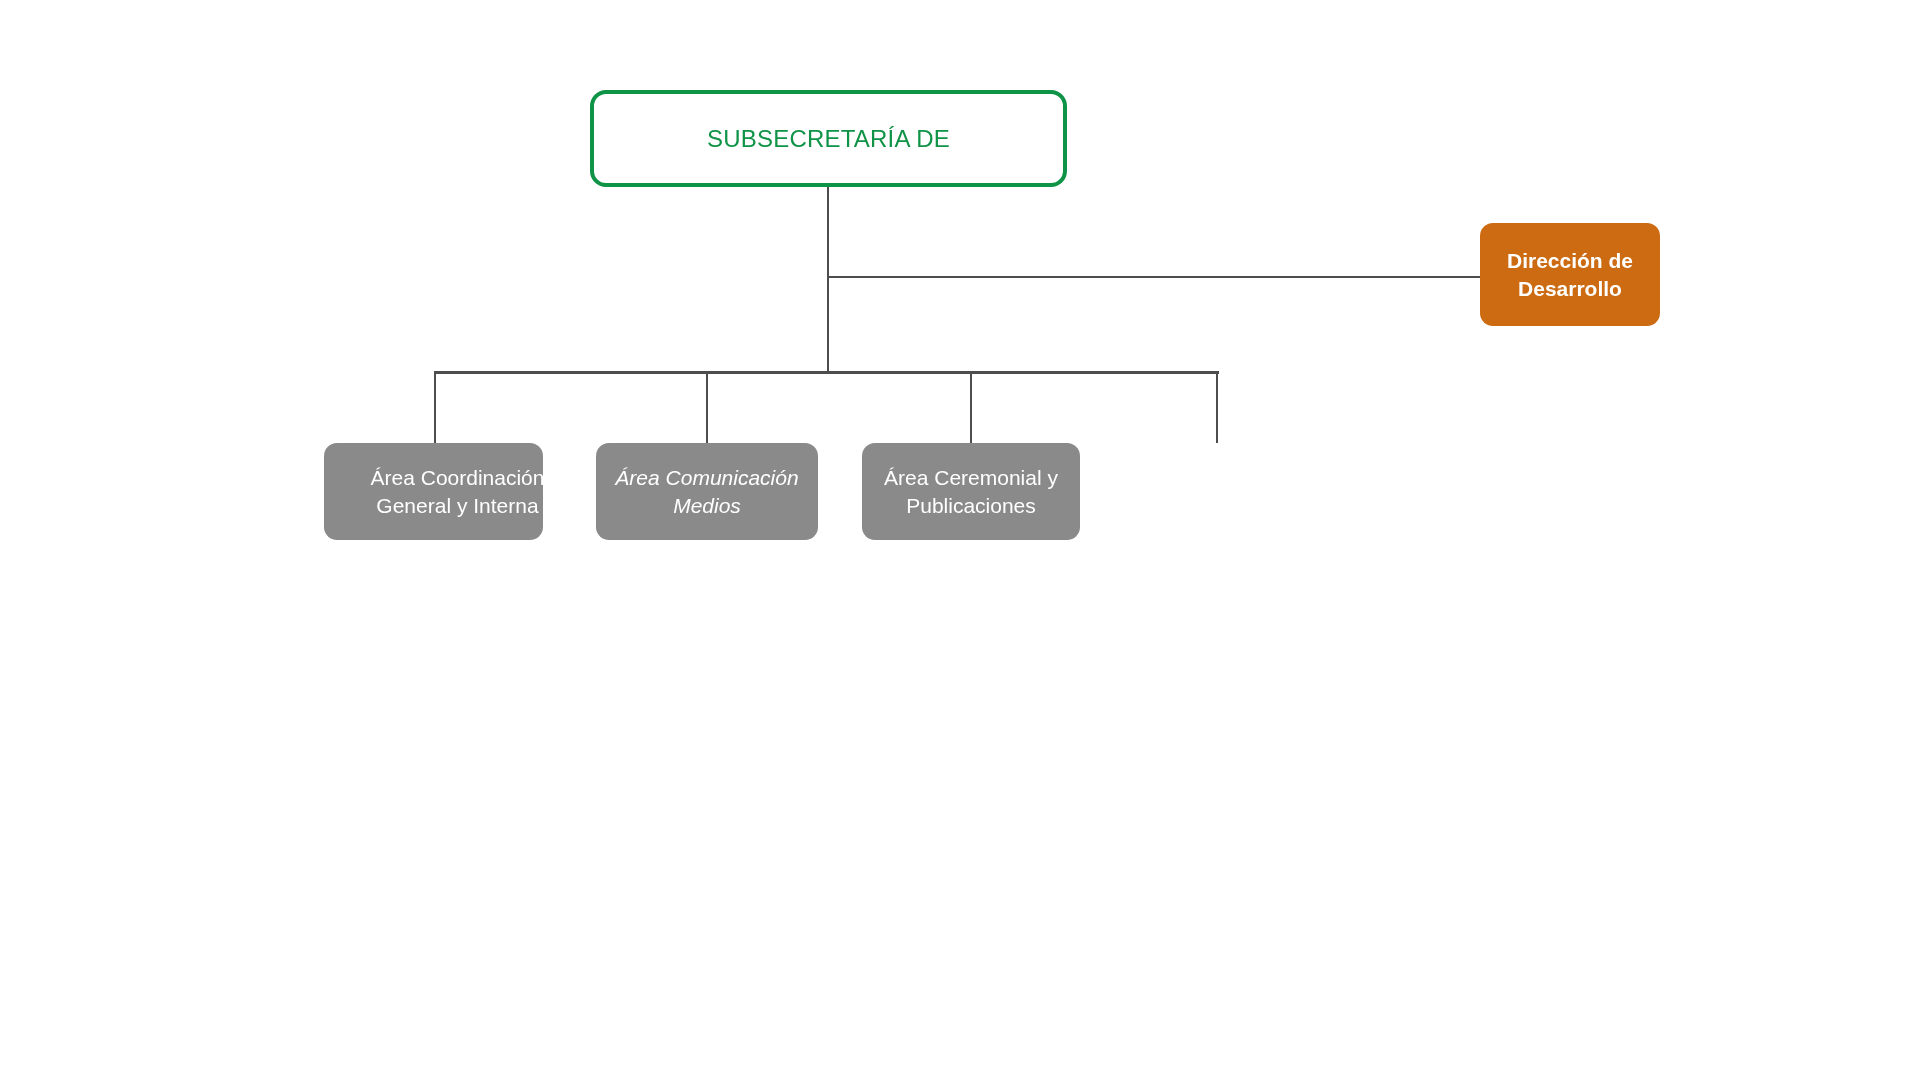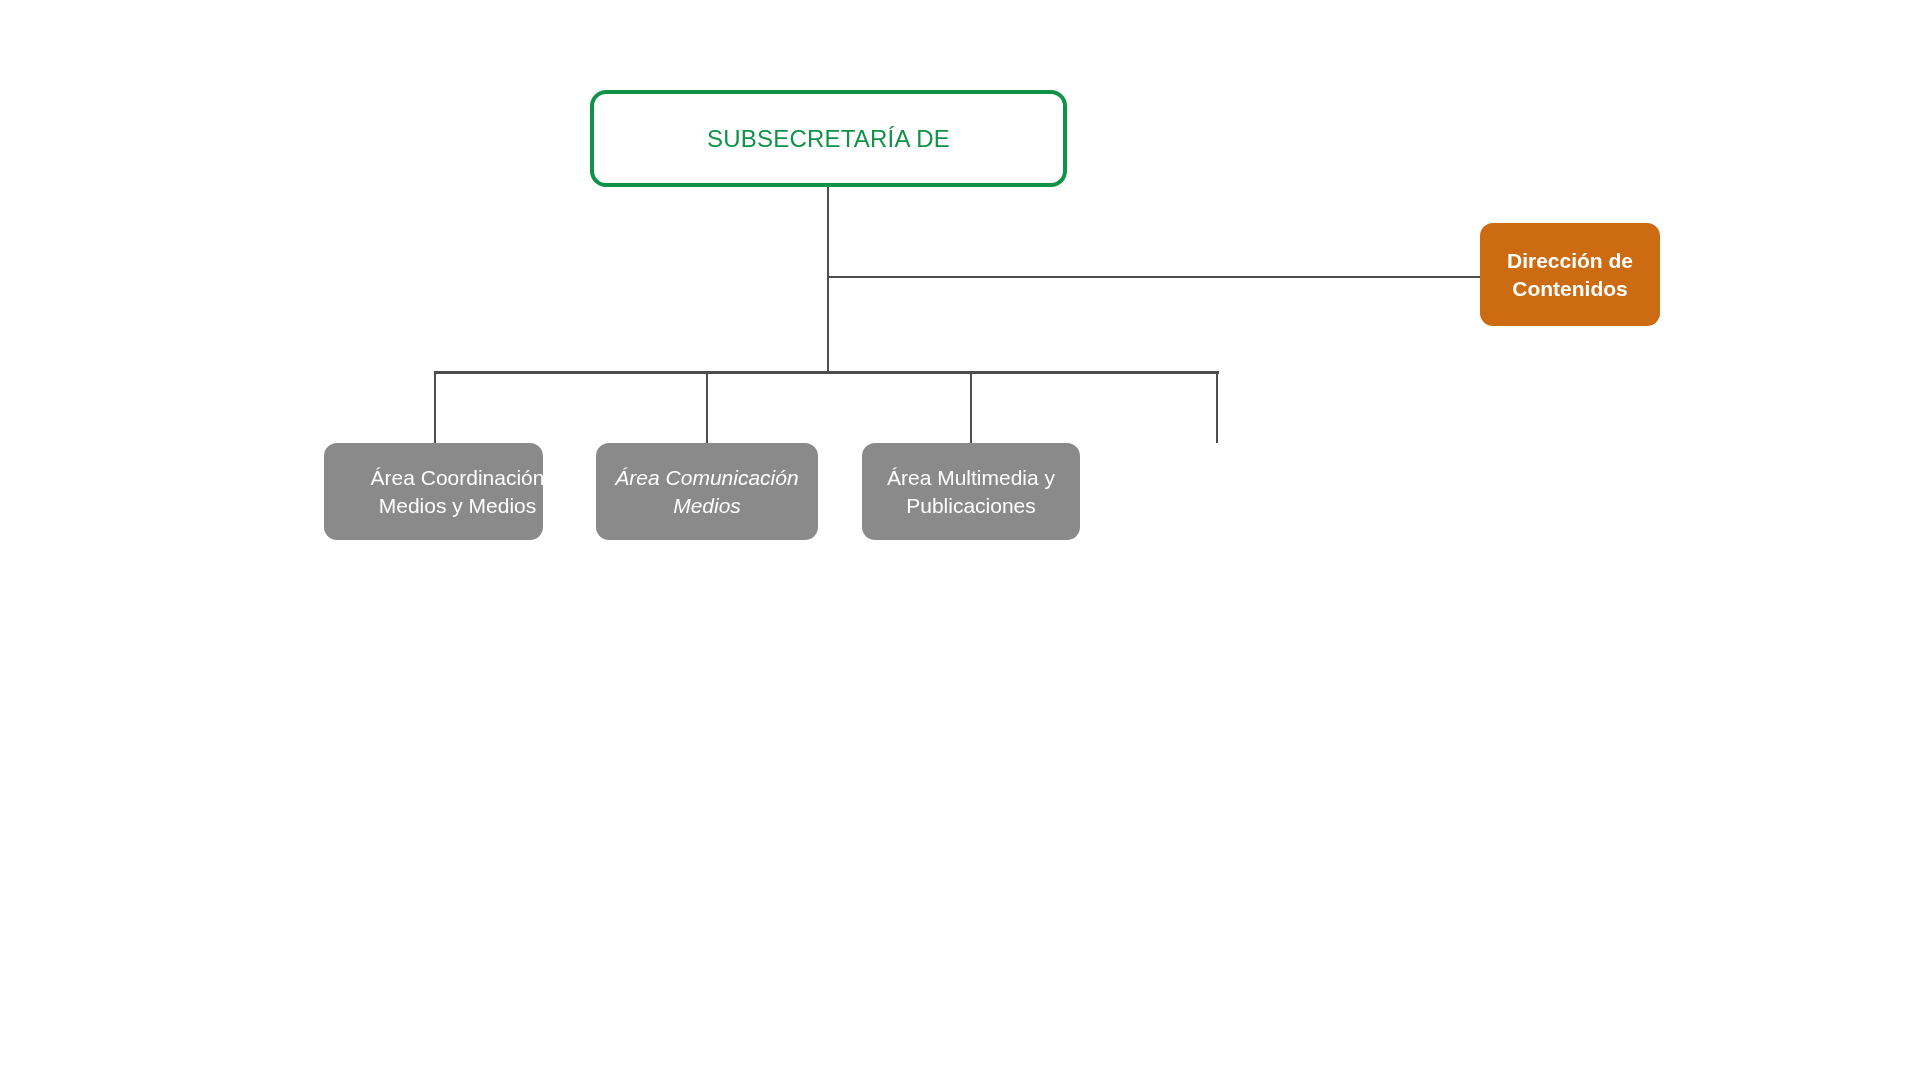--- a/index.html
+++ b/index.html
@@ -91,29 +91,29 @@
   <div class="connector conn-drop conn-drop-2"></div>
   <div class="connector conn-drop conn-drop-3"></div>
   <div class="connector conn-drop conn-drop-4"></div>
 
   <div class="node node-root">
     <div class="line">SUBSECRETARÍA DE</div>
   </div>
 
   <div class="node node-side">
     <div class="line">Dirección de</div>
-    <div class="line">Contenidos</div>
+    <div class="line">Desarrollo</div>
   </div>
 
   <div class="node node-child node-child-1">
     <div class="line">Área Coordinación</div>
-    <div class="line">Medios y Medios</div>
+    <div class="line">General y Interna</div>
   </div>
   <div class="node node-child node-child-2">
     <div class="line">Área Comunicación</div>
     <div class="line">Medios</div>
   </div>
   <div class="node node-child node-child-3">
-    <div class="line">Área Multimedia y</div>
+    <div class="line">Área Ceremonial y</div>
     <div class="line">Publicaciones</div>
   </div>
 
 </div>
 
 </body></html>

